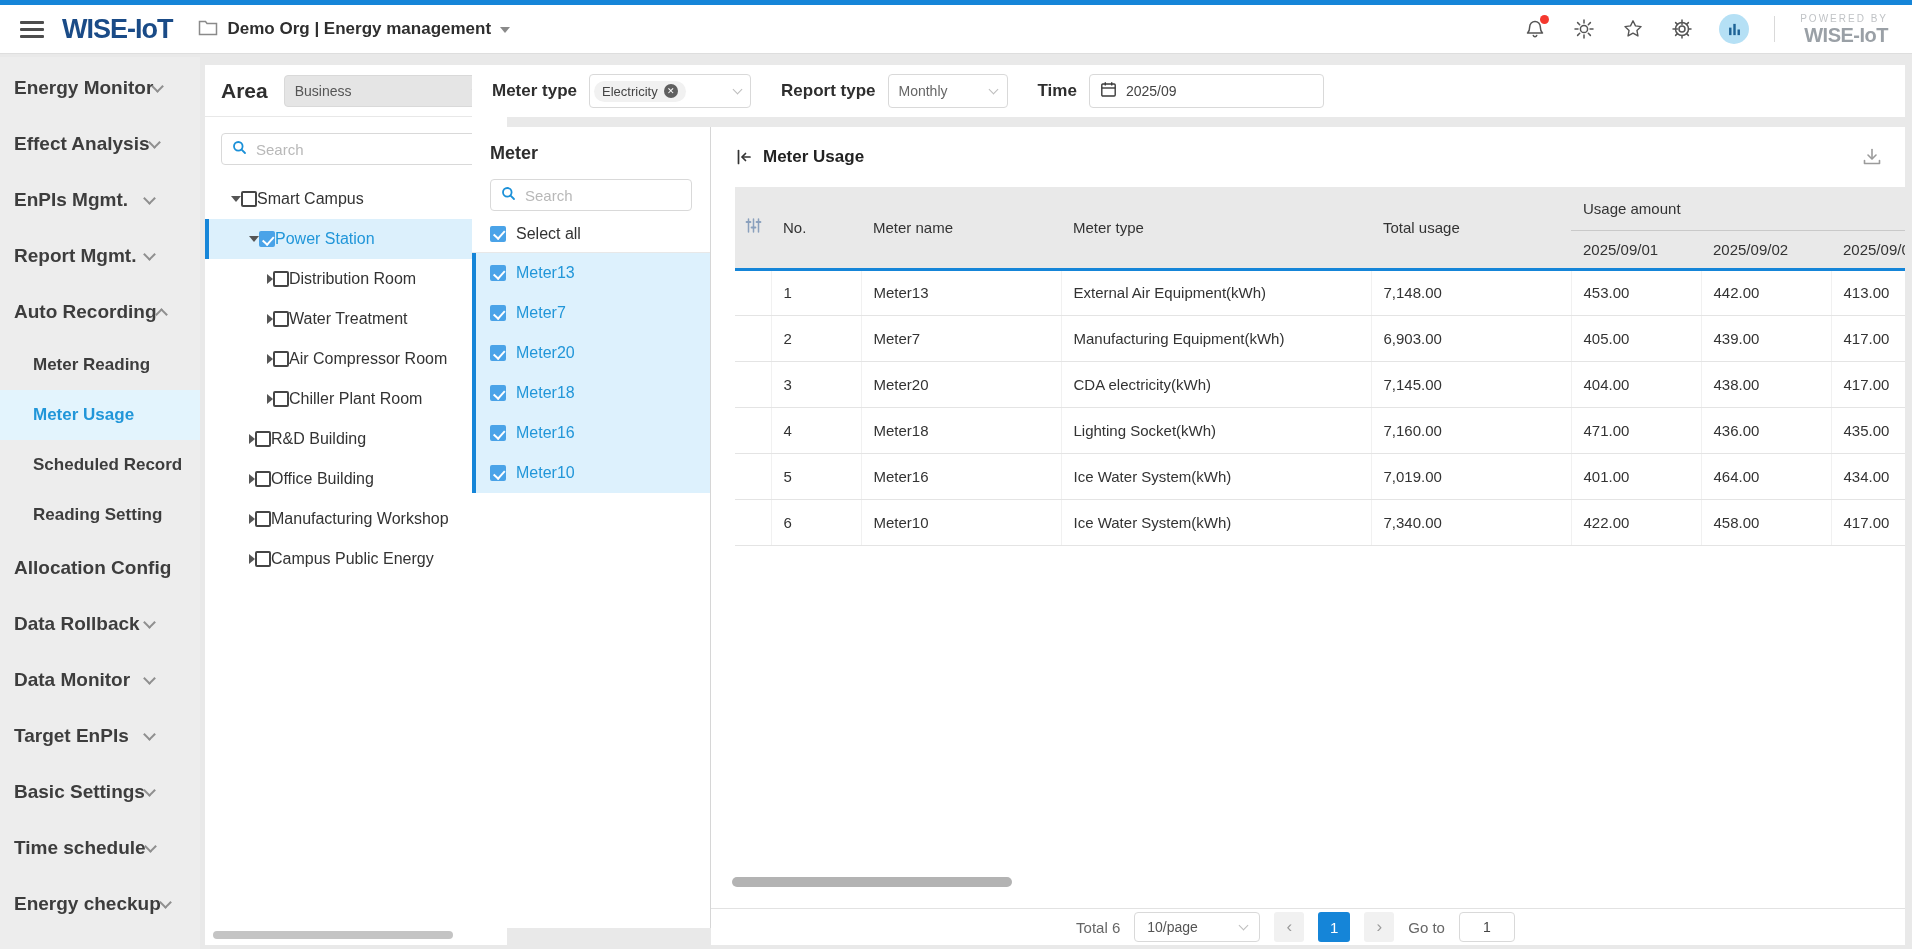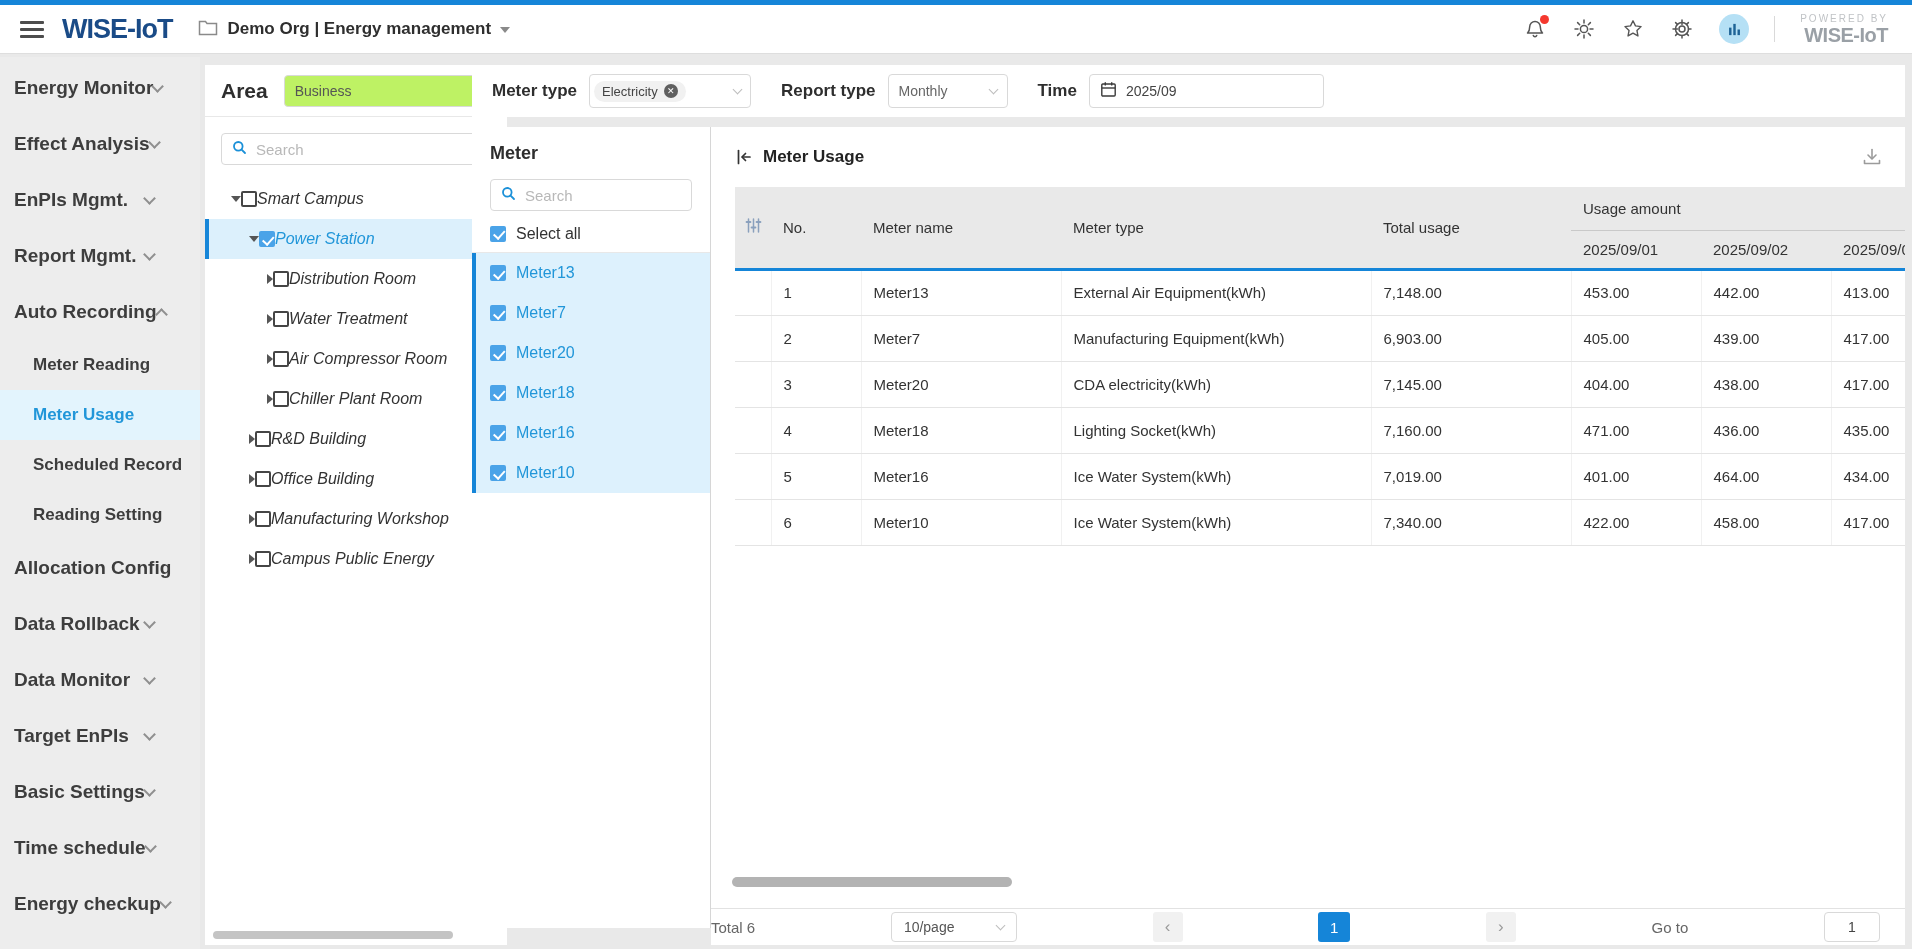--- a/index.html
+++ b/index.html
@@ -35,28 +35,28 @@
   .chev.down { transform:rotate(45deg); margin-top:-4px; }
   .chev.up { transform:rotate(225deg); margin-top:4px; }
   .side-item .chev { margin-left:auto; }
 
   
   .panel { background:#fff; position:absolute; }
   .area-panel { left:205px; top:65px; width:302px; bottom:4px; overflow:hidden; }
   .area-head { height:52px; display:flex; align-items:center; padding:0 16px; border-bottom:1px solid #e8e8e8; gap:16px; }
   .area-title { font-size:21px; font-weight:bold; color:#2e2e2e; }
   .mini-select { flex:1; height:32px; border:1px solid #d9d9d9; border-radius:4px; display:flex; align-items:center;
-                 padding:0 10px; font-size:14px; color:#555; cursor:pointer; background:#bef264; }
+                 padding:0 10px; font-size:14px; color:#555; cursor:pointer; background:#e5e5e5; }
   .sel-chev { width:7px; height:7px; border-right:1.5px solid #bdbdbd; border-bottom:1.5px solid #bdbdbd; transform:rotate(45deg); margin-left:auto; margin-top:-3px; }
   .search-box { margin:16px 16px 14px; height:32px; border:1px solid #d9d9d9; border-radius:4px; display:flex; align-items:center; gap:9px; padding:0 10px; background:#fff; }
   .search-box input { border:none; outline:none; flex:1; font-size:15px; color:#15803d; background:transparent; min-width:0; }
   .search-box input::placeholder { color:#b8b8b8; }
 
   
-  .tree-row { height:40px; display:flex; align-items:center; position:relative; font-size:16px; color:#333; white-space:nowrap; overflow:hidden; cursor:pointer;font-style:italic; }
+  .tree-row { height:40px; display:flex; align-items:center; position:relative; font-size:16px; color:#333; white-space:nowrap; overflow:hidden; cursor:pointer; }
   .tree-row.lvl0 { padding-left:26px; }
   .tree-row.lvl1 { padding-left:44px; }
   .tree-row.lvl2 { padding-left:62px;text-align:right; }
   .tree-row.selected { background:#dcf0fc; color:#2196d9; }
   .tree-row.selected::before { content:''; position:absolute; left:0; top:0; bottom:0; width:4px; background:#1585d8; }
   .caret-down { width:0; height:0; border-left:5px solid transparent; border-right:5px solid transparent; border-top:6px solid #555; flex:none; }
   .caret-right { width:0; height:0; border-top:5px solid transparent; border-bottom:5px solid transparent; border-left:6px solid #555; flex:none; }
   .cb { width:16px; height:16px; border:2px solid #454545; border-radius:2px; background:#fff; flex:none; position:relative; cursor:pointer; }
   .cb.checked { background:#4aa3e8; border-color:#4aa3e8; }
   .cb.checked::after { content:''; position:absolute; left:4px; top:0.5px; width:4.5px; height:8.5px;
@@ -93,21 +93,21 @@
   thead th { background:#e9e9e9; font-weight:normal; font-size:15px; color:#333; text-align:left; padding:0 12px; }
   thead tr:first-child th { height:43px; }
   thead tr:last-child th { height:39px; }
   th.th-group { border-bottom:1px solid #c9c9c9; }
   th.th-icon { padding:0 0 0 10px; }
   tbody td { height:46px; font-size:15px; color:#333; padding:0 12px; border-bottom:1px solid #e4e4e4; border-right:1px solid #f1f1f1; background:#fff; }
   tbody td:last-child { border-right:none; }
   tbody tr:first-child td { border-top:3px solid #1585d8; }
   .table-scroll { left:21px; top:750px; width:280px; height:10px; border-radius:5px; background:#b3b3b3; }
   .pager { position:absolute; left:0; right:0; bottom:0; height:37px; border-top:1px solid #e2e2e2;
-           display:flex; align-items:center; justify-content:space-between; gap:14px; padding-right:25px; font-size:15px; color:#666; }
+           display:flex; align-items:center; justify-content:center; gap:14px; padding-right:25px; font-size:15px; color:#666; }
   .pg-select { width:126px; height:30px; border:1px solid #d9d9d9; border-radius:4px; display:flex; align-items:center; padding:0 12px; font-size:14px; color:#555; cursor:pointer; background:#fff; }
   .pg-btn { width:30px; height:30px; border:none; border-radius:3px; background:#f1f1f1; color:#9a9a9a; font-size:17px; cursor:pointer; line-height:28px; }
   .pg-cur { width:32px; height:30px; border:none; border-radius:3px; background:#1585d8; color:#fff; font-size:15px; cursor:pointer; }
   .pg-input { width:56px; height:30px; border:1px solid #d9d9d9; border-radius:4px; text-align:center; font-size:14px; color:#444; outline:none; }
 </style>
 </head>
 <body>
 
 <div class="topstrip"></div>
 

